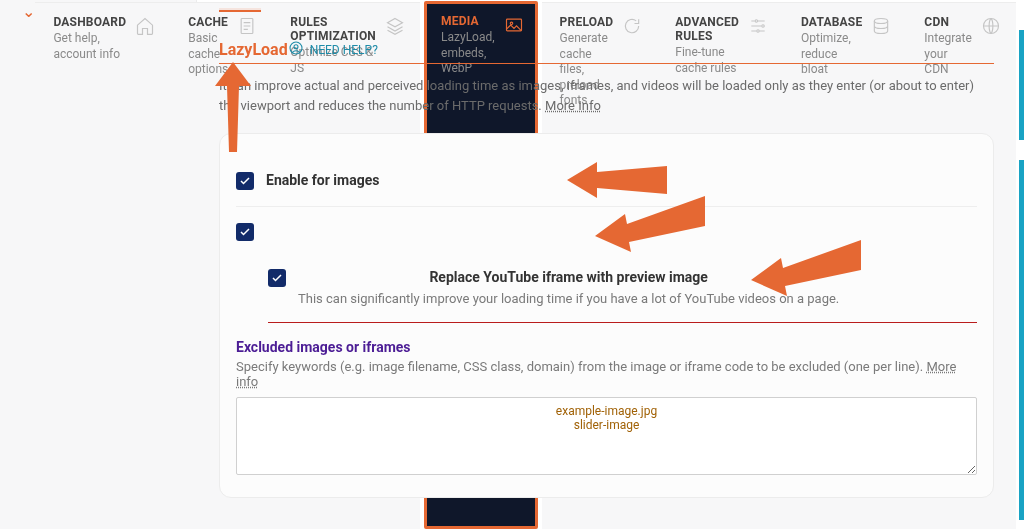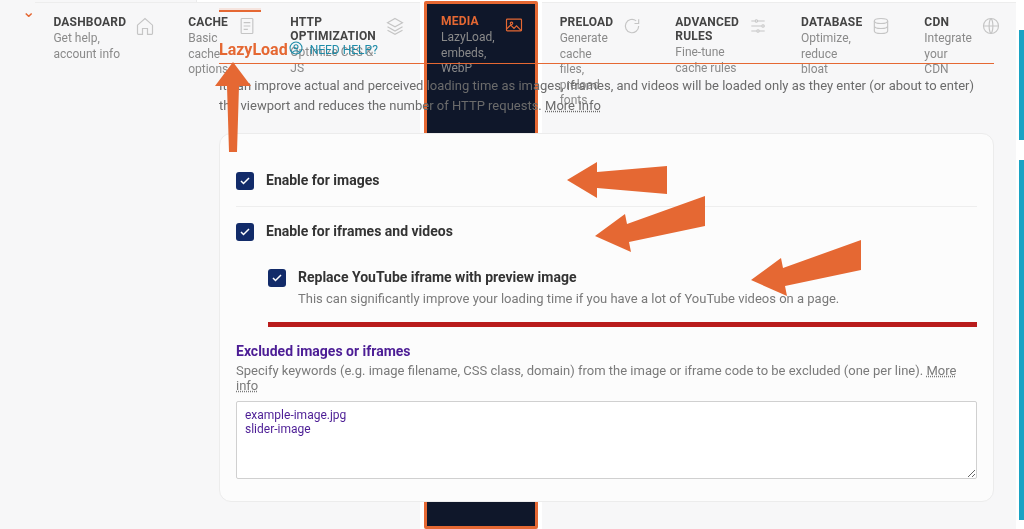--- a/index.html
+++ b/index.html
@@ -68,38 +68,38 @@
 
   .panel {
     margin-top:18px;
     border:1px solid #ececec;
     border-radius:12px;
     background:#fcfcfc;
     padding: 32px 16px 18px 16px;
   }
   .opt-row { padding: 6px 0 16px 0; border-bottom:1px solid #eee; display:flex; align-items:flex-start; gap:12px;}
   .opt-row:last-of-type { border-bottom:none; padding-bottom:6px;}
-  .opt-row.nested { margin-left:32px; border-bottom:5px solid #b91c1c; padding-top:12px;}
+  .opt-row.nested { margin-left:32px; border-bottom:1px solid #b91c1c; padding-top:12px;text-align:center;}
   .opt-row.top2 { padding-top:16px; border-bottom:none;}
   .chk {
     width:18px; height:18px; background:#122b69; border-radius:3px; flex:none;
     display:flex; align-items:center; justify-content:center; cursor:pointer;
   }
   .chk svg { width:12px; height:12px; stroke:#fff; stroke-width:3; fill:none;}
   .opt-label { font-size:14px; font-weight:700; color:#333; }
   .opt-sub { font-size:13px; color:#7a7a7a; margin-top:6px;}
   .excl-block { margin-top: 16px; }
   .excl-title { font-size:14px; font-weight:700; color:#4c1d95; }
   .excl-desc { font-size:13px; color:#7a7a7a; margin-top:4px;}
   .excl-desc a { color:#7a7a7a; text-decoration: underline dotted;}
   textarea.excl {
     width:100%; height:78px; resize:both;
     border:1px solid #d0d0d0; border-radius:2px;
-    padding:6px 8px; font-family:inherit; font-size:12px; color:#4c1d95;
-    margin-top:8px; background:#fff;
+    padding:6px 8px; font-family:inherit; font-size:12px; color:#a16207;
+    margin-top:8px; background:#fff;text-align:center;
   }
 
   .right-accent {
     position:absolute; right:0; top:30px;
     width:5px; background:#19a3c4; height:110px;
   }
   .right-accent.two { top:160px; height:360px; }
 
   
   .arrow { position:absolute; pointer-events:none; }
@@ -133,21 +133,21 @@
       <div class="sb-icon">
         <svg viewBox="0 0 24 24">
             <rect x="5" y="3" width="14" height="18" rx="1"></rect>
             <path d="M8 8h8M8 12h8M8 16h5"></path>
           </svg>
       </div>
     </div>
 
     <div class="sb-item">
       <div class="sb-text">
-        <div class="sb-title">HTTP OPTIMIZATION</div>
+        <div class="sb-title">RULES OPTIMIZATION</div>
         <div class="sb-sub">Optimize CSS &amp; JS</div>
       </div>
       <div class="sb-icon">
         <svg viewBox="0 0 24 24">
             <path d="M12 3l9 5-9 5-9-5 9-5zM3 13l9 5 9-5M3 17l9 5 9-5"></path>
           </svg>
       </div>
     </div>
 
     <div class="sb-item active">
@@ -251,23 +251,20 @@
           <div class="opt-label">Enable for images</div>
         </div>
       </div>
 
       <div class="opt-row top2">
         <div class="chk">
           <svg viewBox="0 0 24 24">
               <path d="M4 12l5 5L20 6"></path>
             </svg>
         </div>
-        <div>
-          <div class="opt-label">Enable for iframes and videos</div>
-        </div>
       </div>
 
       <div class="opt-row nested">
         <div class="chk">
           <svg viewBox="0 0 24 24">
               <path d="M4 12l5 5L20 6"></path>
             </svg>
         </div>
         <div>
           <div class="opt-label">Replace YouTube iframe with preview image</div>

